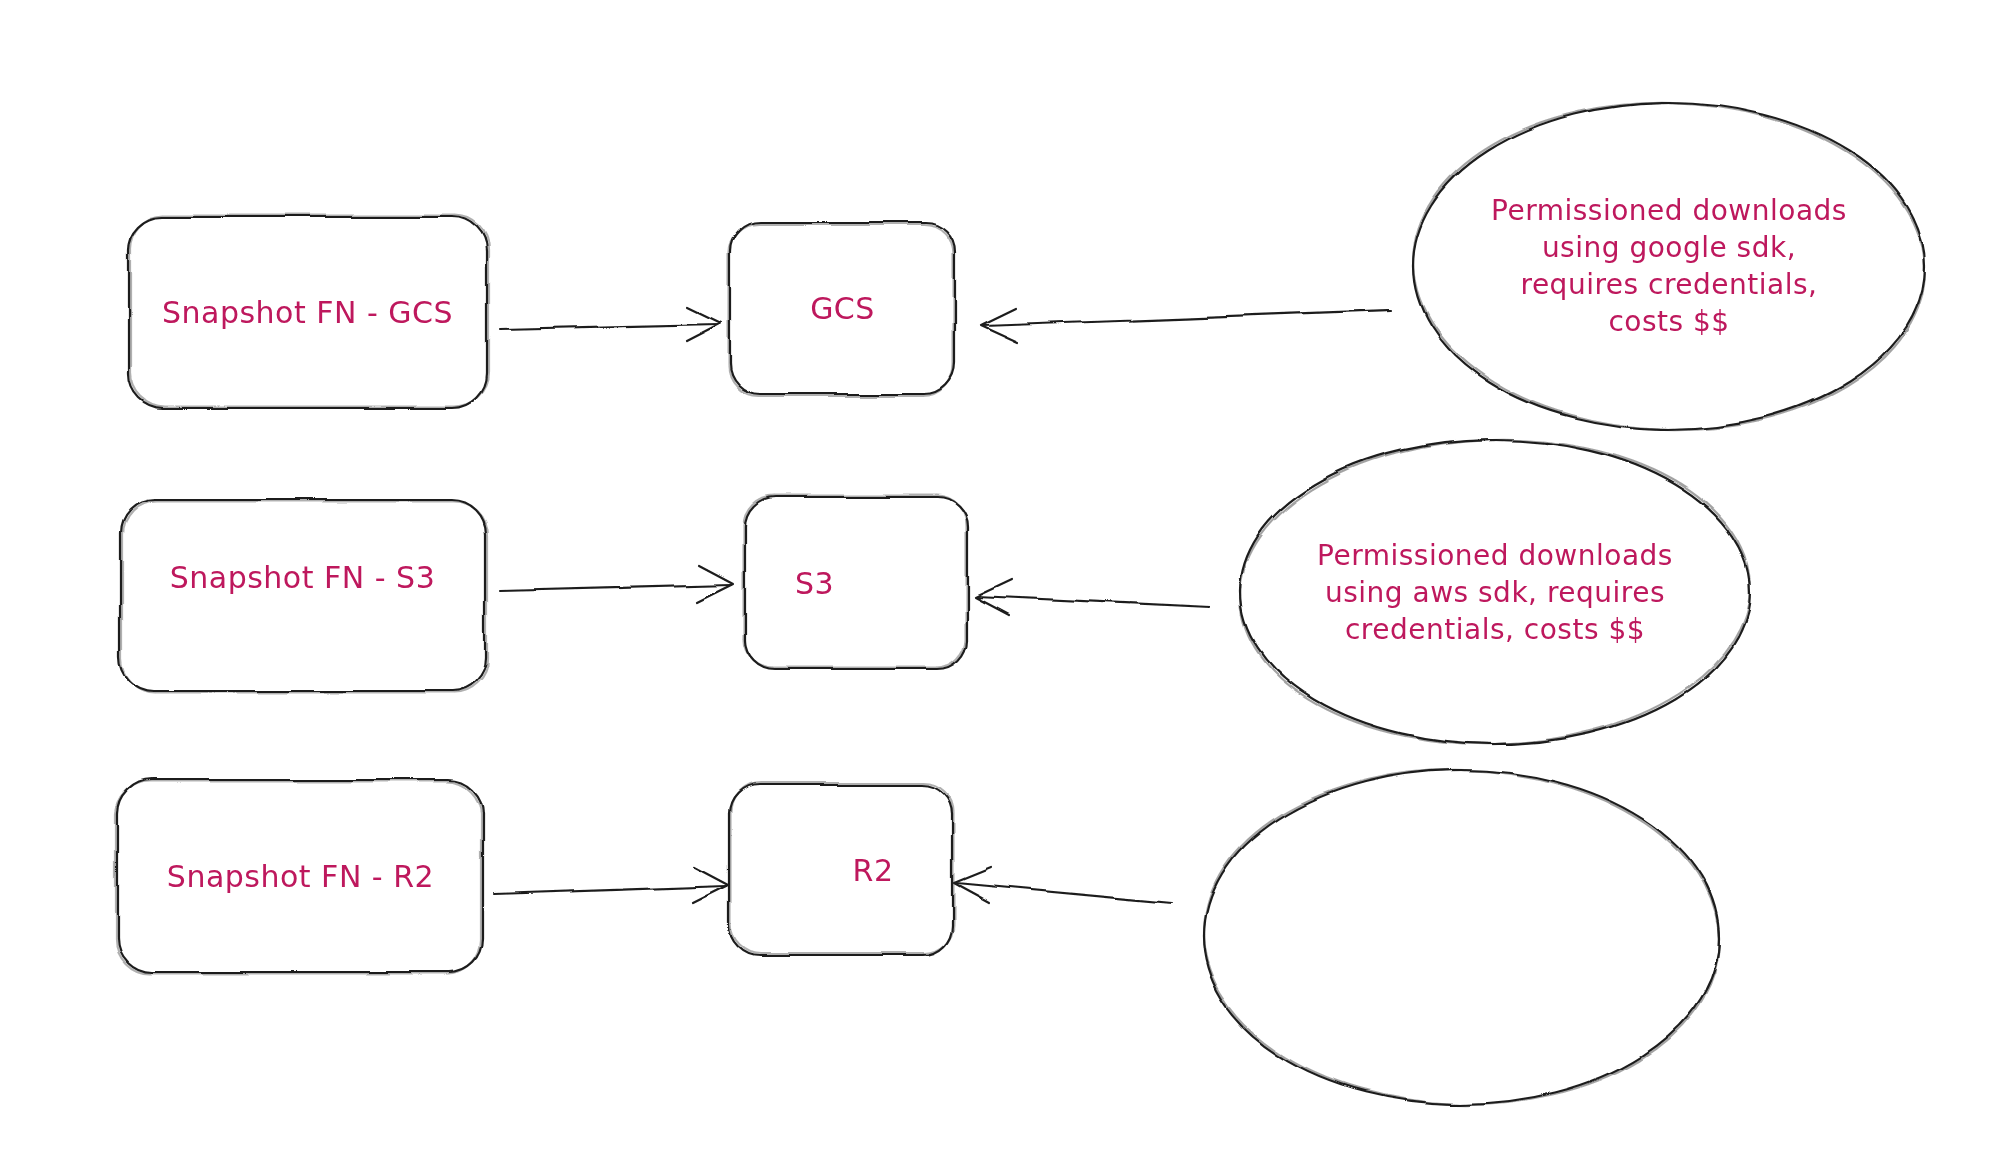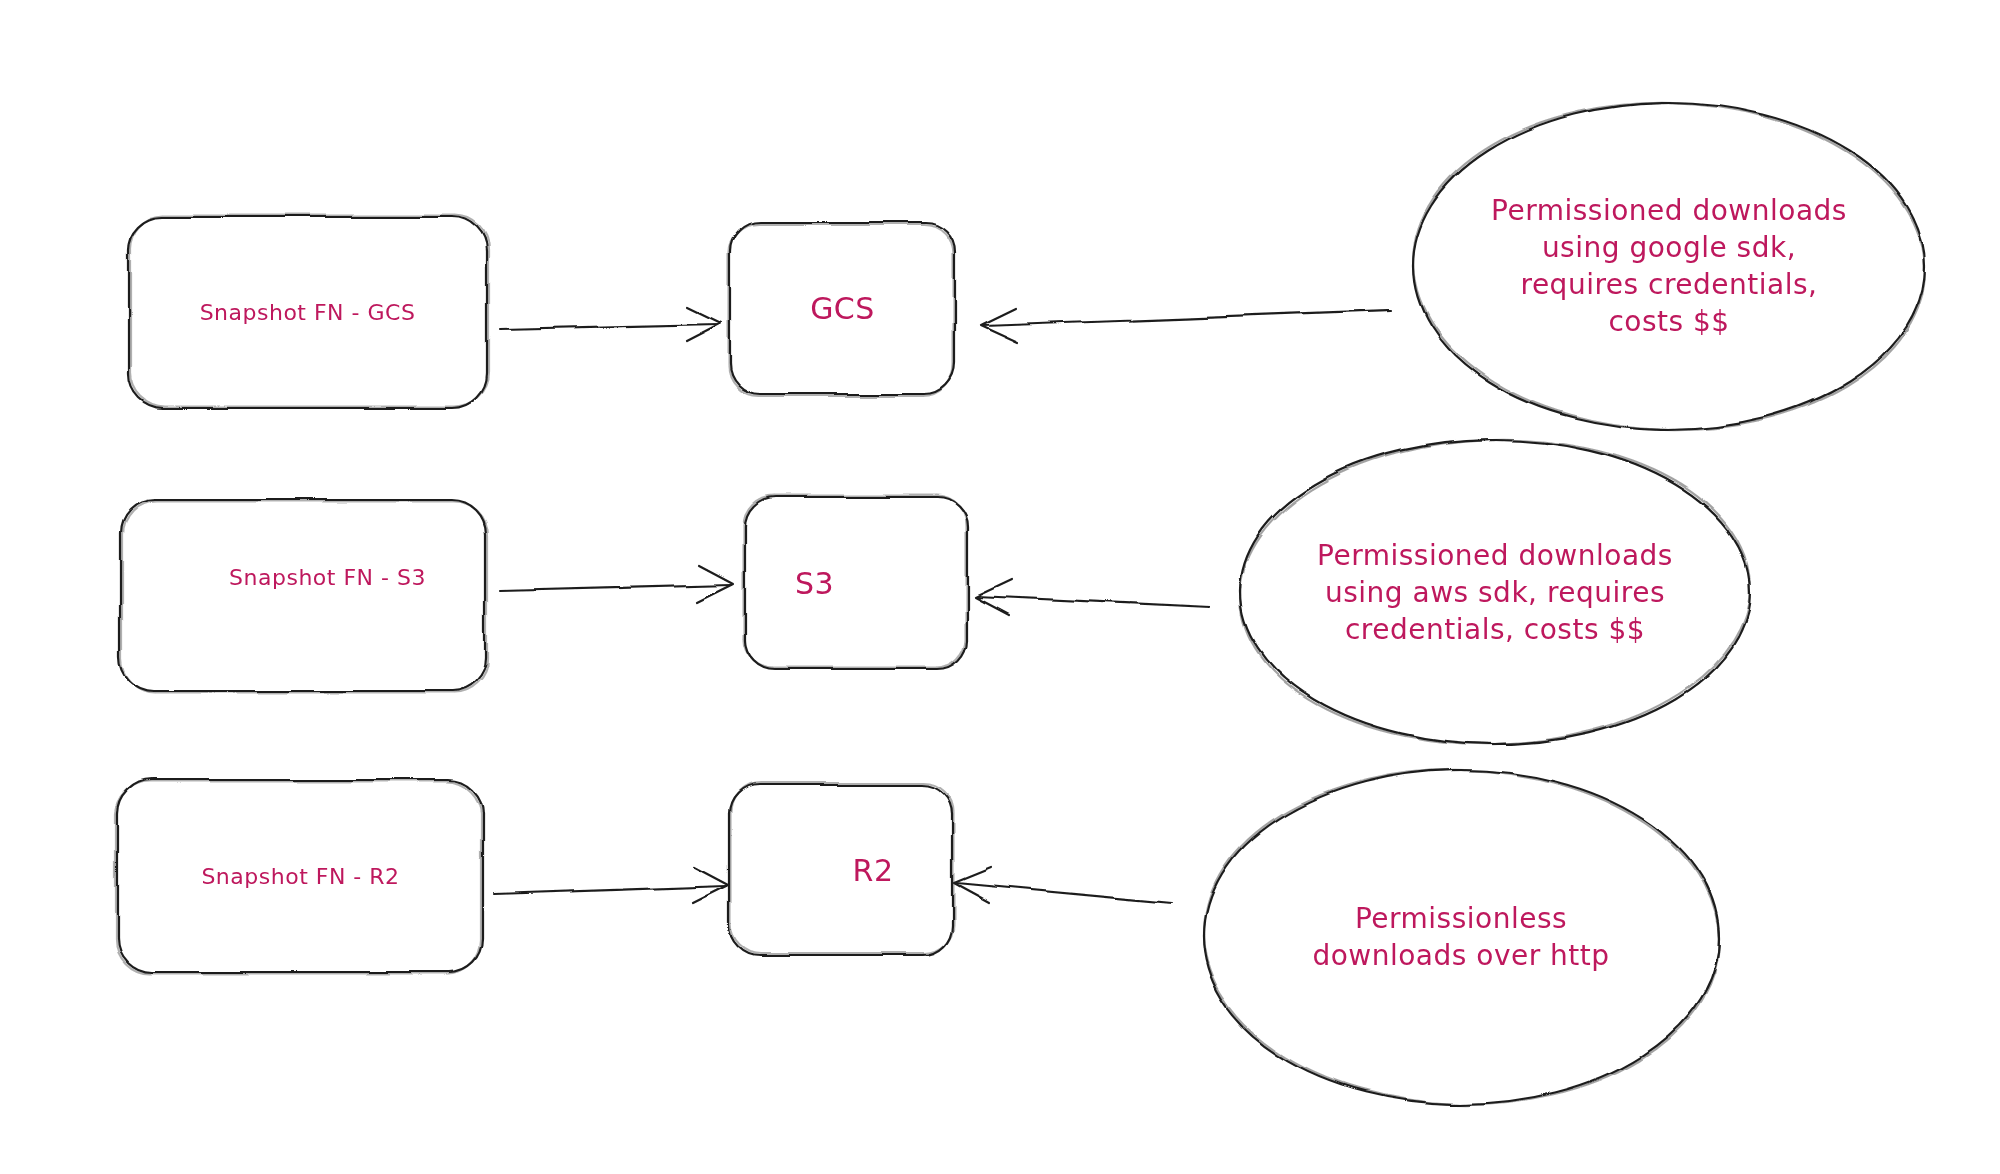--- a/index.html
+++ b/index.html
@@ -27,21 +27,21 @@
   .lbl {
     position: absolute;
     display: flex;
     align-items: center;
     justify-content: center;
     text-align: center;
     color: #be185d;
     letter-spacing: 0.5px;
     pointer-events: none;
   }
-  .box-label   { font-size: 22px; }
+  .box-label   { font-size: 30px; }
   .bucket-label{ font-size: 30px; }
   .note-label  { font-size: 28px; line-height: 37px; white-space: pre-line; }
 </style>
 </head>
 <body>
 
 <div class="canvas">
 
   <svg class="shapes" viewBox="0 0 2000 1174">
     <defs>
@@ -88,24 +88,22 @@
     </g>
   </svg>
 
   <div class="lbl box-label" style="left:128px; top:217px; width:359px; height:191px;">Snapshot FN - GCS</div>
   <div class="lbl bucket-label" style="left:730px; top:222px; width:225px; height:172px;border-radius:32px;">GCS</div>
   <div class="lbl note-label" style="left:1413px; top:103px; width:512px; height:326px;">Permissioned downloads
 using google sdk,
 requires credentials,
 costs $$</div>
 
-  <div class="lbl box-label" style="left:120px; top:500px; width:365px; height:155px;padding-left:25px;">Snapshot FN - S3</div>
+  <div class="lbl box-label" style="left:120px; top:500px; width:365px; height:155px;">Snapshot FN - S3</div>
   <div class="lbl bucket-label" style="left:703px; top:497px; width:223px; height:173px;">S3</div>
   <div class="lbl note-label" style="left:1240px; top:440px; width:510px; height:304px;">Permissioned downloads
 using aws sdk, requires
 credentials, costs $$</div>
 
   <div class="lbl box-label" style="left:118px; top:780px; width:365px; height:192px;">Snapshot FN - R2</div>
   <div class="lbl bucket-label" style="left:730px; top:785px; width:222px; height:170px;padding-left:32px;">R2</div>
-  <div class="lbl note-label" style="left:1203px; top:770px; width:516px; height:334px;">Permissionless
-downloads over http</div>
 
 </div>
 
 </body></html>

